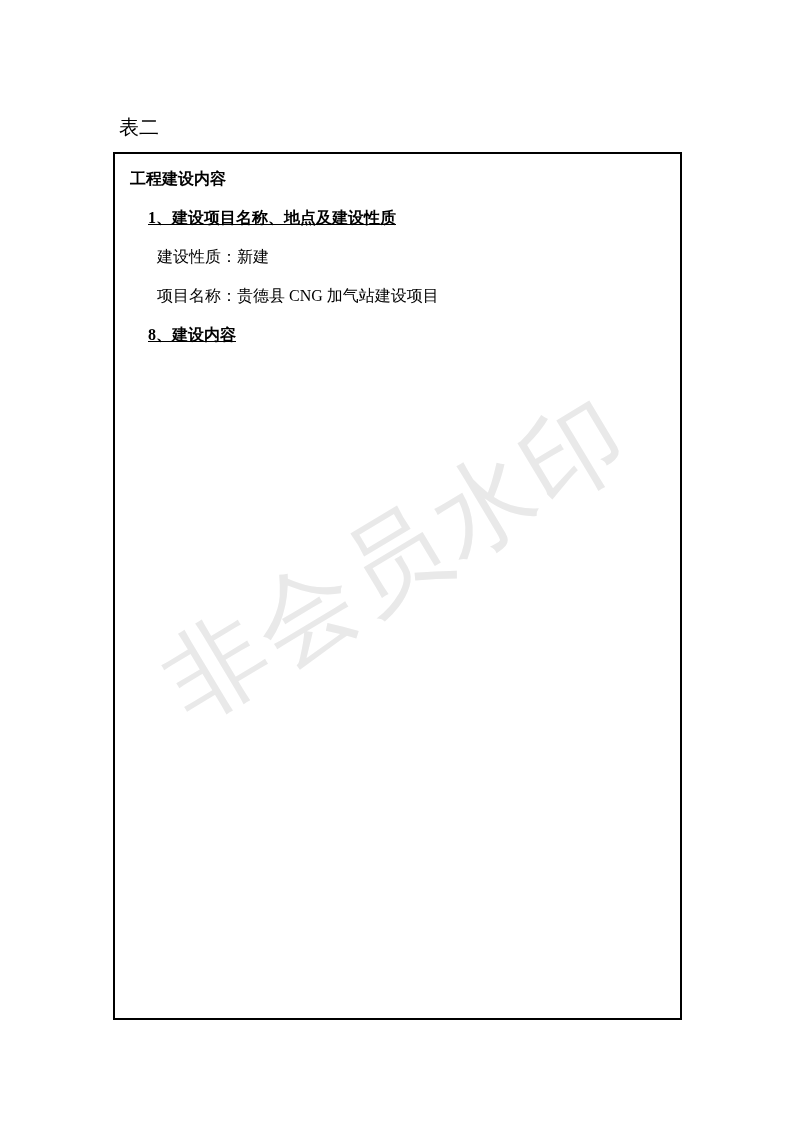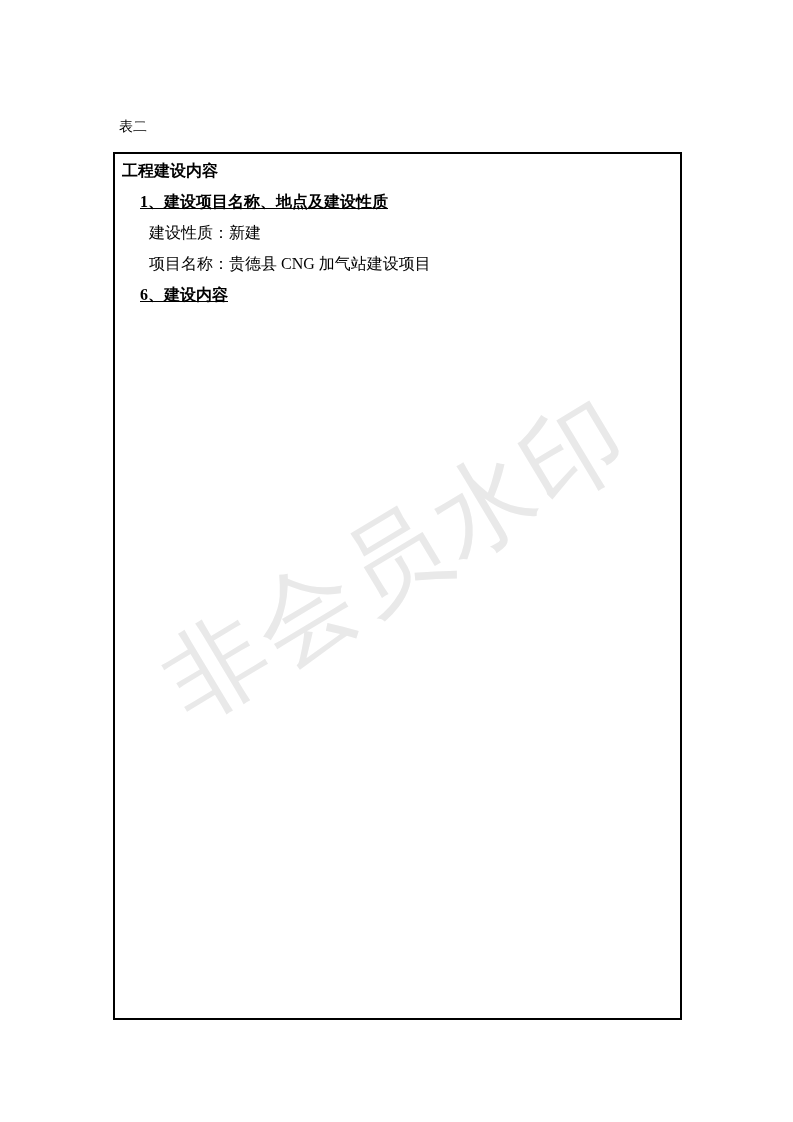--- a/index.html
+++ b/index.html
@@ -26,37 +26,37 @@
     color: #e9e9e9;
     white-space: nowrap;
     z-index: 0;
     font-family: "Liberation Sans", "DejaVu Sans", sans-serif;
     user-select: none;
   }
   .doc-title {
     position: absolute;
     left: 119px;
     top: 114px;
-    font-size: 14px;
+    font-size: 20px;
     line-height: 26px;
     z-index: 1;
   }
   .content-table {
     position: absolute;
     left: 113px;
     top: 152px;
     width: 569px;
     height: 868px;
     box-sizing: border-box;
     border: 2px solid #000000;
     padding: 1px 2px;
     z-index: 1;
   }
   .content-table p {
-    margin: 0;
+    margin: 8px;
     font-size: 16px;
     line-height: 31px;
   }
   .p-cellheader {
     font-weight: bold;
     padding-left: 5px;
   }
   .p-item {
     font-weight: bold;
     padding-left: 23px;
@@ -84,18 +84,18 @@
     <p class="p-cellheader">工程建设内容</p>
 
     <p class="p-item">1、建设项目名称、地点及建设性质</p>
 
     <p class="p-body">建设性质：新建</p>
 
     <p class="p-body">项目名称：贵德县 CNG 加气站建设项目</p>
 
 
 
-    <p class="p-item">6、建设内容</p>
+    <p class="p-item">8、建设内容</p>
 
 
   </div>
 
 </div>
 
 </body></html>

